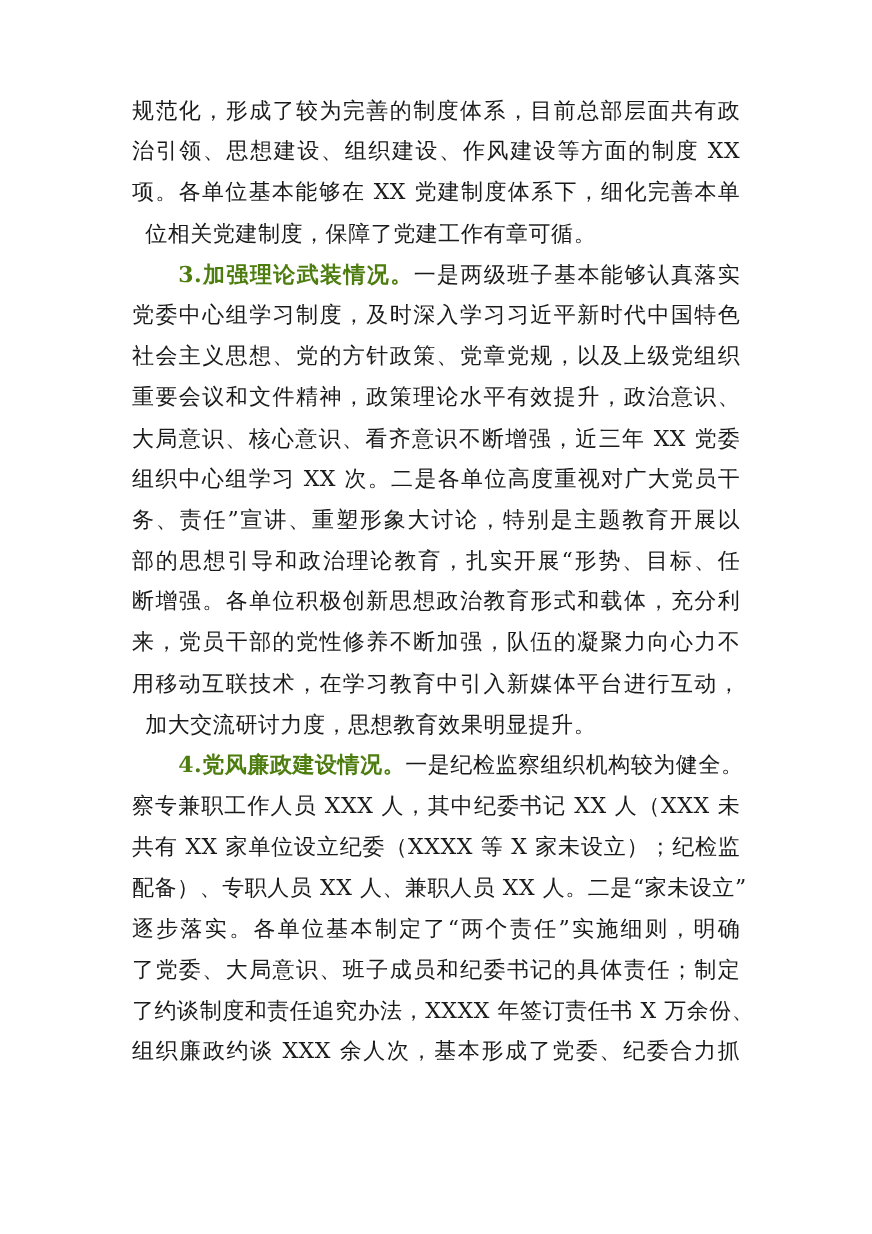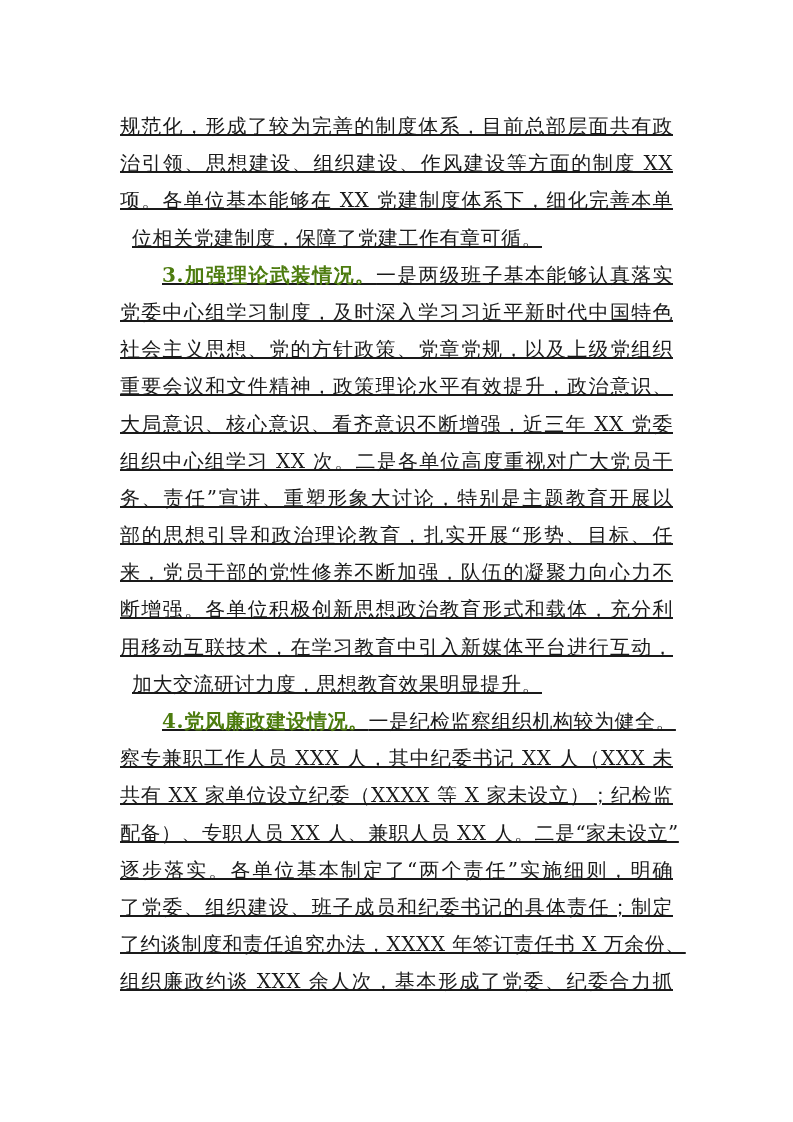--- a/index.html
+++ b/index.html
@@ -11,23 +11,22 @@
     width: 793px;
     height: 1122px;
     position: relative;
     overflow: hidden;
     font-family: "DejaVu Serif", "Liberation Serif", serif;
     color: #1a1a1a;
   }
   .page {
     position: absolute;
     left: 120px;
-    top: 108px;
+    top: 82px;
     width: 553px;
-    text-decoration: underline;
   }
   .line {
     height: 37.2px;
     line-height: 37.2px;
     font-size: 20px;
     white-space: nowrap;
     text-align: justify;
     text-align-last: justify;
     letter-spacing: 0.5px;
   }
@@ -57,30 +56,30 @@
 
   <div>
     <div class="line indent"><span class="bold">3.加强理论武装情况。</span><span>一是两级班子基本能够认真落实</span></div>
     <div class="line">党委中心组学习制度，及时深入学习习近平新时代中国特色</div>
     <div class="line">社会主义思想、党的方针政策、党章党规，以及上级党组织</div>
     <div class="line">重要会议和文件精神，政策理论水平有效提升，政治意识、</div>
     <div class="line">大局意识、核心意识、看齐意识不断增强，近三年 XX 党委</div>
     <div class="line">组织中心组学习 XX 次。二是各单位高度重视对广大党员干</div>
     <div class="line">务、责任”宣讲、重塑形象大讨论，特别是主题教育开展以</div>
     <div class="line">部的思想引导和政治理论教育，扎实开展“形势、目标、任</div>
+    <div class="line">断增强。各单位积极创新思想政治教育形式和载体，充分利</div>
     <div class="line">来，党员干部的党性修养不断加强，队伍的凝聚力向心力不</div>
-    <div class="line">断增强。各单位积极创新思想政治教育形式和载体，充分利</div>
     <div class="line">用移动互联技术，在学习教育中引入新媒体平台进行互动，</div>
     <div class="line last">加大交流研讨力度，思想教育效果明显提升。</div>
   </div>
 
   <div>
     <div class="line indent"><span class="bold">4.党风廉政建设情况。</span><span>一是纪检监察组织机构较为健全。</span></div>
     <div class="line">察专兼职工作人员 XXX 人，其中纪委书记 XX 人（XXX 未</div>
     <div class="line">共有 XX 家单位设立纪委（XXXX 等 X 家未设立）；纪检监</div>
     <div class="line">配备）、专职人员 XX 人、兼职人员 XX 人。二是“家未设立”</div>
     <div class="line">逐步落实。各单位基本制定了“两个责任”实施细则，明确</div>
-    <div class="line">了党委、组织建设、班子成员和纪委书记的具体责任；制定</div>
+    <div class="line">了党委、大局意识、班子成员和纪委书记的具体责任；制定</div>
     <div class="line">了约谈制度和责任追究办法，XXXX 年签订责任书 X 万余份、</div>
     <div class="line">组织廉政约谈 XXX 余人次，基本形成了党委、纪委合力抓</div>
   </div>
 
 </div>
 
 </body></html>

